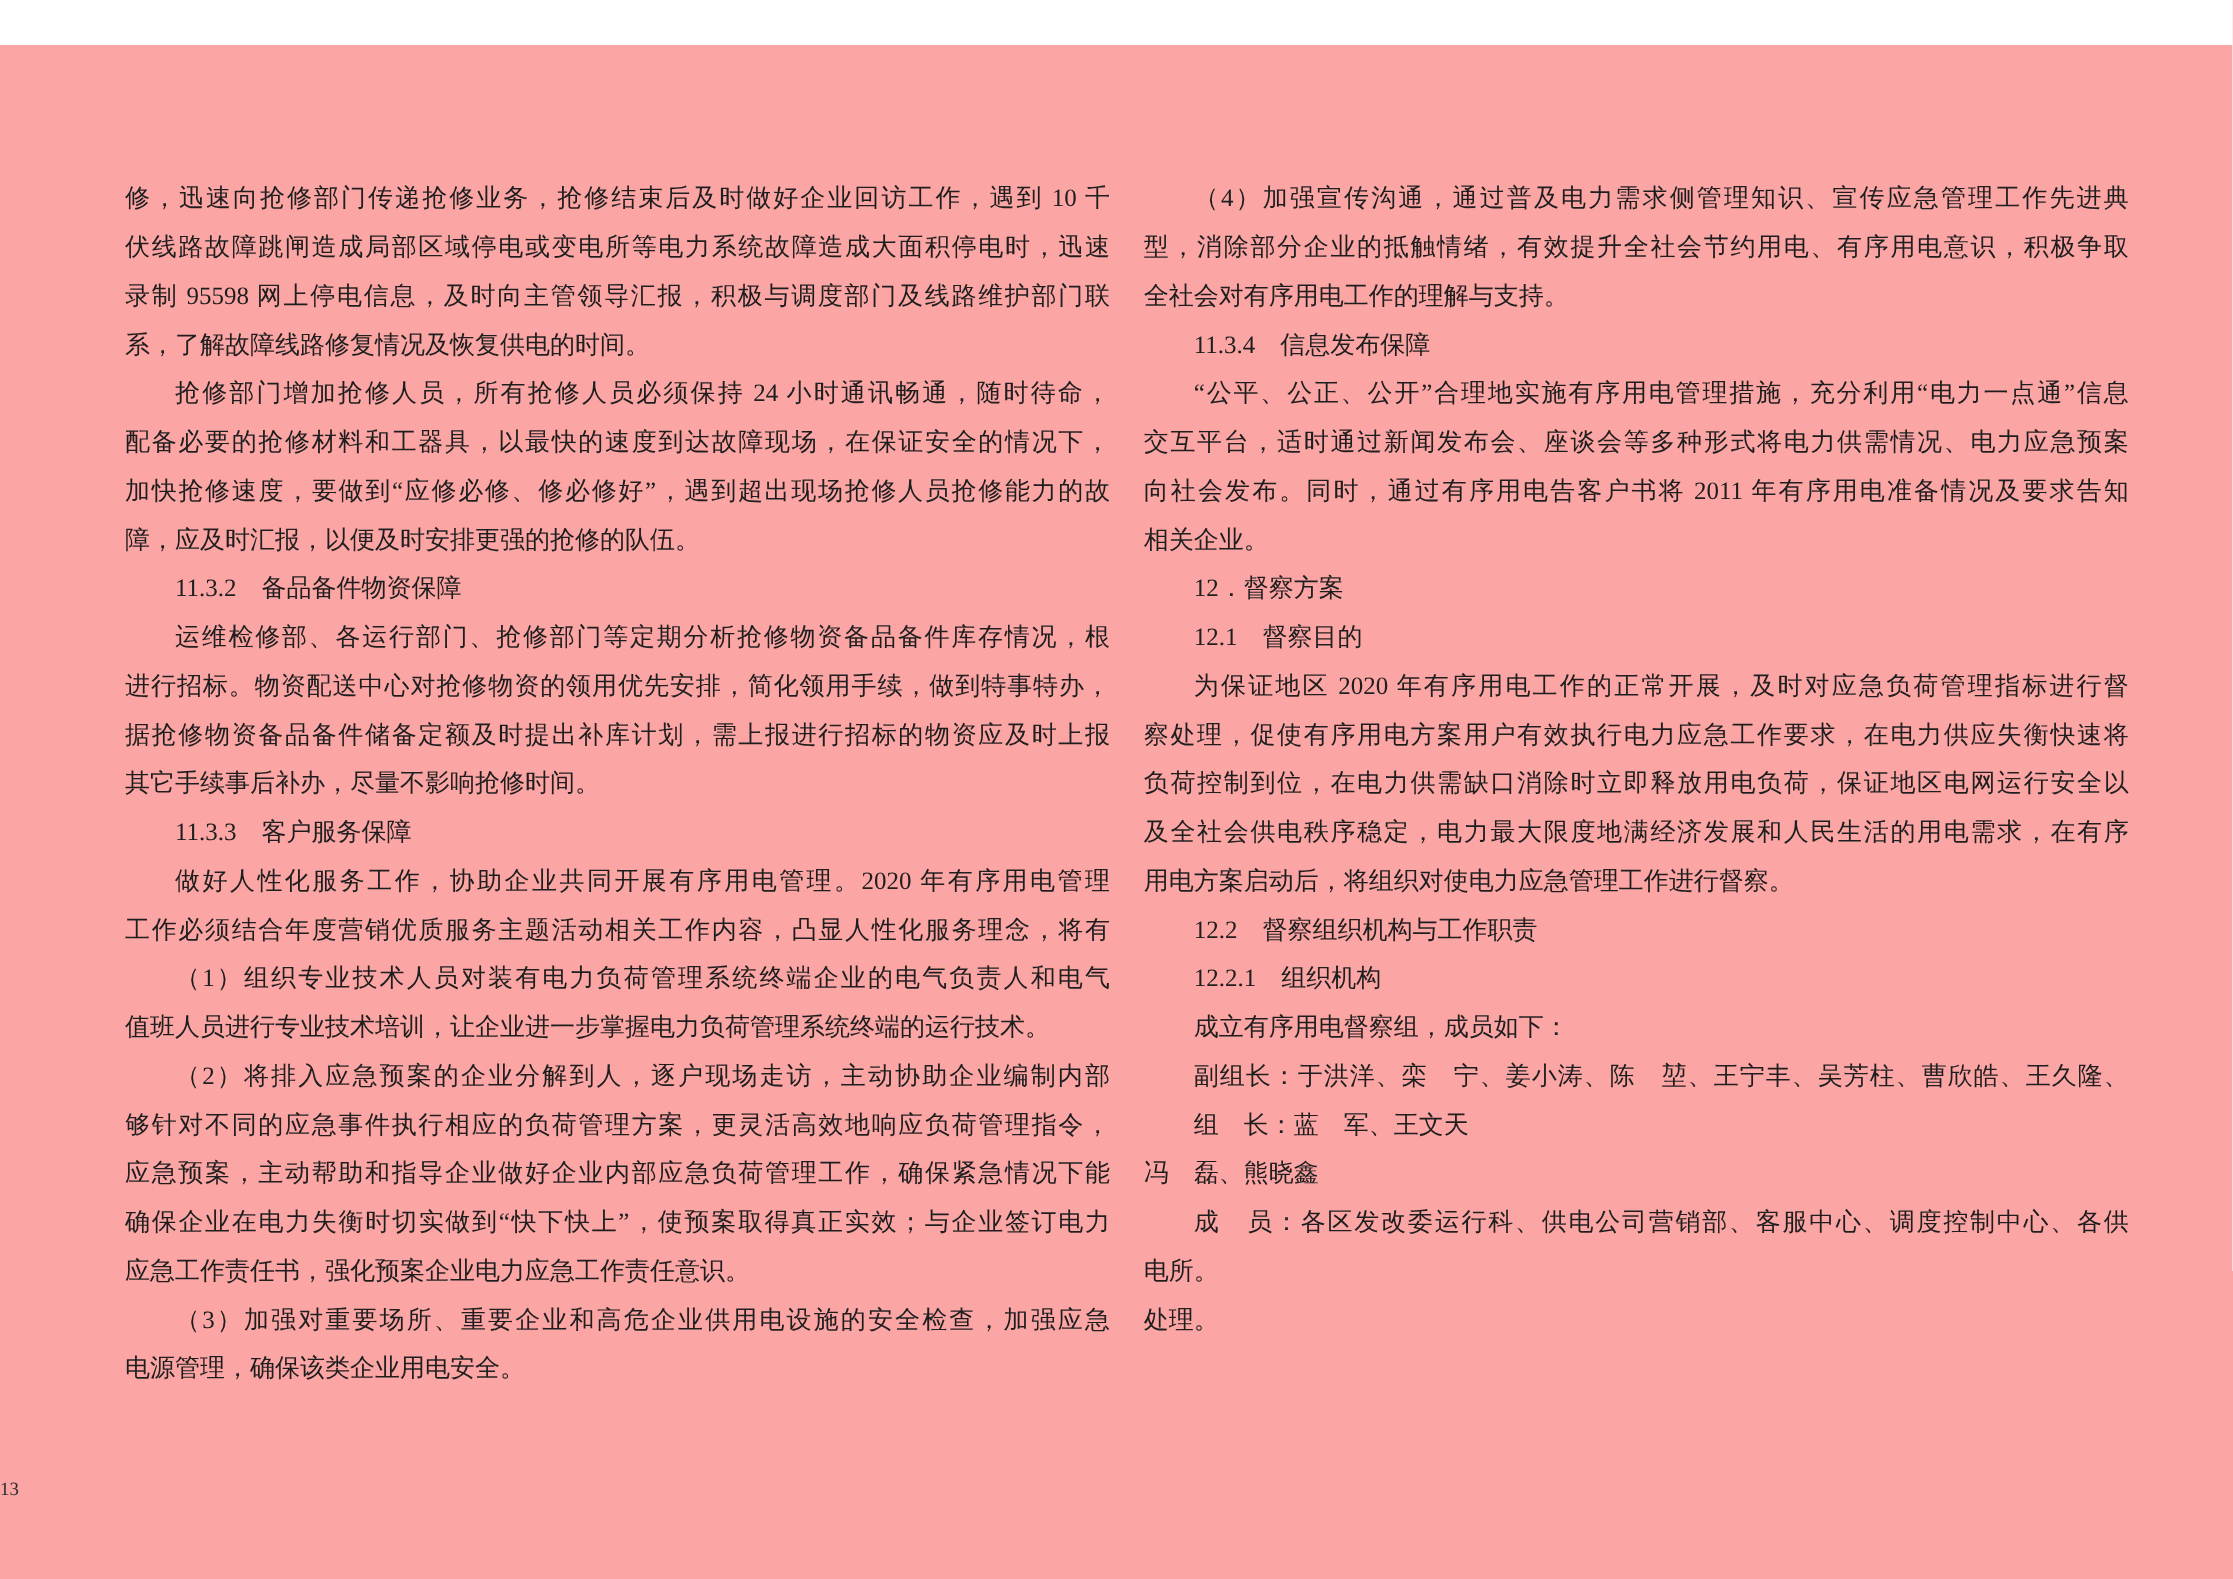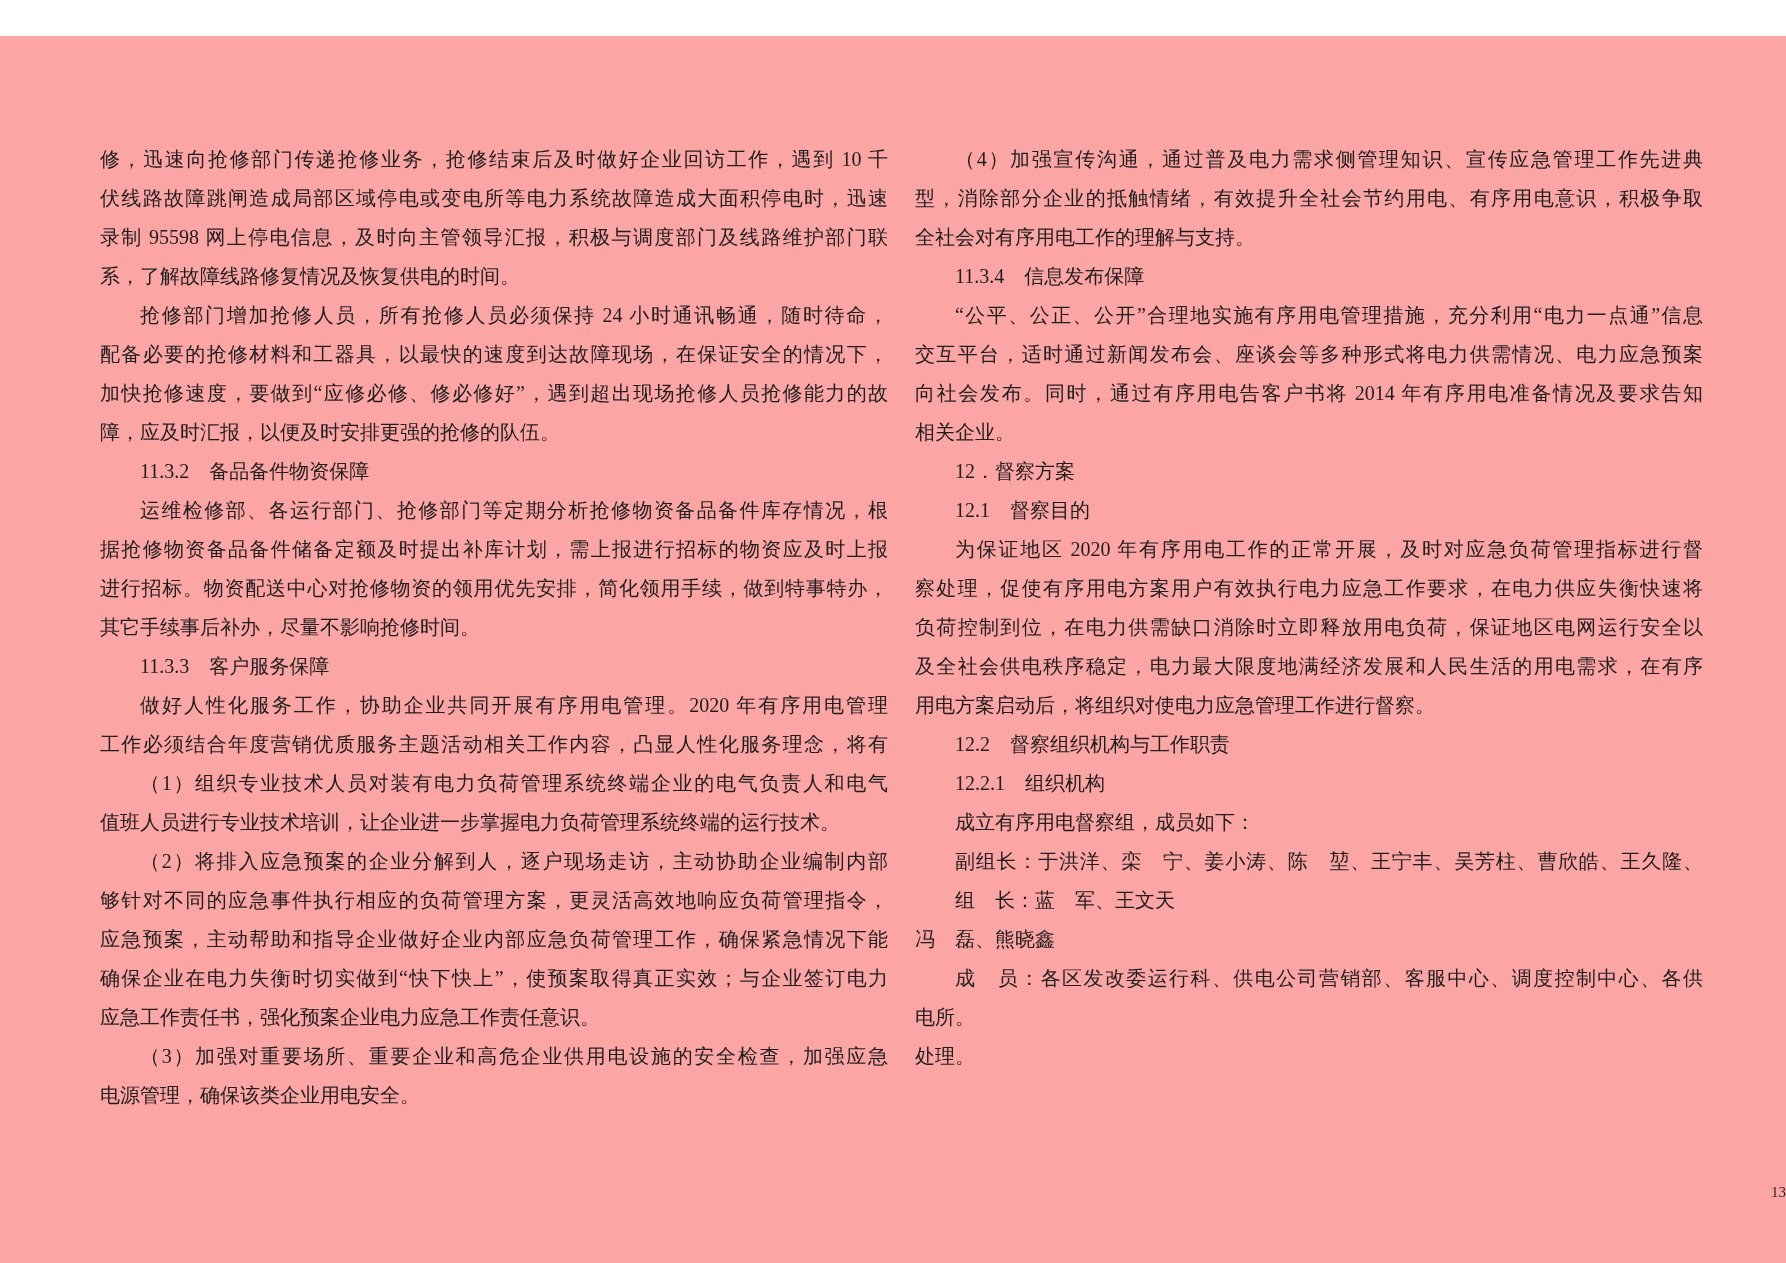--- a/index.html
+++ b/index.html
@@ -28,42 +28,42 @@
     white-space: pre-wrap;
   }
   .line.end { text-align-last: left; }
   .line.h   { font-weight: normal; text-align-last: left; }
   .line.indent { text-indent: 2em; }
   .page-number {
     position: absolute;
     top: 1148px;
     left: 0;
     width: 100%;
-    text-align: right;
+    text-align: left;
     font-size: 15px;
     color: #2a2a2a;
   }
 </style>
 </head>
 <body>
 
 <div class="page">
   <div class="column col-left">
       <div class="line full">修，迅速向抢修部门传递抢修业务，抢修结束后及时做好企业回访工作，遇到 10 千</div>
       <div class="line full">伏线路故障跳闸造成局部区域停电或变电所等电力系统故障造成大面积停电时，迅速</div>
       <div class="line full">录制 95598 网上停电信息，及时向主管领导汇报，积极与调度部门及线路维护部门联</div>
       <div class="line end">系，了解故障线路修复情况及恢复供电的时间。</div>
       <div class="line full indent">抢修部门增加抢修人员，所有抢修人员必须保持 24 小时通讯畅通，随时待命，</div>
       <div class="line full">配备必要的抢修材料和工器具，以最快的速度到达故障现场，在保证安全的情况下，</div>
       <div class="line full">加快抢修速度，要做到“应修必修、修必修好”，遇到超出现场抢修人员抢修能力的故</div>
       <div class="line end">障，应及时汇报，以便及时安排更强的抢修的队伍。</div>
       <div class="line h end indent">11.3.2　备品备件物资保障</div>
       <div class="line full indent">运维检修部、各运行部门、抢修部门等定期分析抢修物资备品备件库存情况，根</div>
+      <div class="line full">进行招标。物资配送中心对抢修物资的领用优先安排，简化领用手续，做到特事特办，</div>
       <div class="line full">据抢修物资备品备件储备定额及时提出补库计划，需上报进行招标的物资应及时上报</div>
-      <div class="line full">进行招标。物资配送中心对抢修物资的领用优先安排，简化领用手续，做到特事特办，</div>
       <div class="line end">其它手续事后补办，尽量不影响抢修时间。</div>
       <div class="line h end indent">11.3.3　客户服务保障</div>
       <div class="line full indent">做好人性化服务工作，协助企业共同开展有序用电管理。2020 年有序用电管理</div>
       <div class="line full">工作必须结合年度营销优质服务主题活动相关工作内容，凸显人性化服务理念，将有</div>
       <div class="line full indent">（1）组织专业技术人员对装有电力负荷管理系统终端企业的电气负责人和电气</div>
       <div class="line end">值班人员进行专业技术培训，让企业进一步掌握电力负荷管理系统终端的运行技术。</div>
       <div class="line full indent">（2）将排入应急预案的企业分解到人，逐户现场走访，主动协助企业编制内部</div>
       <div class="line full">够针对不同的应急事件执行相应的负荷管理方案，更灵活高效地响应负荷管理指令，</div>
       <div class="line full">应急预案，主动帮助和指导企业做好企业内部应急负荷管理工作，确保紧急情况下能</div>
       <div class="line full">确保企业在电力失衡时切实做到“快下快上”，使预案取得真正实效；与企业签订电力</div>
@@ -71,21 +71,21 @@
       <div class="line full indent">（3）加强对重要场所、重要企业和高危企业供用电设施的安全检查，加强应急</div>
       <div class="line end">电源管理，确保该类企业用电安全。</div>
     </div>
   <div class="column col-right">
       <div class="line full indent">（4）加强宣传沟通，通过普及电力需求侧管理知识、宣传应急管理工作先进典</div>
       <div class="line full">型，消除部分企业的抵触情绪，有效提升全社会节约用电、有序用电意识，积极争取</div>
       <div class="line end">全社会对有序用电工作的理解与支持。</div>
       <div class="line h end indent">11.3.4　信息发布保障</div>
       <div class="line full indent">“公平、公正、公开”合理地实施有序用电管理措施，充分利用“电力一点通”信息</div>
       <div class="line full">交互平台，适时通过新闻发布会、座谈会等多种形式将电力供需情况、电力应急预案</div>
-      <div class="line full">向社会发布。同时，通过有序用电告客户书将 2014 年有序用电准备情况及要求告知</div>
+      <div class="line full">向社会发布。同时，通过有序用电告客户书将 2011 年有序用电准备情况及要求告知</div>
       <div class="line end">相关企业。</div>
       <div class="line h end indent">12．督察方案</div>
       <div class="line h end indent">12.1　督察目的</div>
       <div class="line full indent">为保证地区 2020 年有序用电工作的正常开展，及时对应急负荷管理指标进行督</div>
       <div class="line full">察处理，促使有序用电方案用户有效执行电力应急工作要求，在电力供应失衡快速将</div>
       <div class="line full">负荷控制到位，在电力供需缺口消除时立即释放用电负荷，保证地区电网运行安全以</div>
       <div class="line full">及全社会供电秩序稳定，电力最大限度地满经济发展和人民生活的用电需求，在有序</div>
       <div class="line end">用电方案启动后，将组织对使电力应急管理工作进行督察。</div>
       <div class="line h end indent">12.2　督察组织机构与工作职责</div>
       <div class="line h end indent">12.2.1　组织机构</div>

